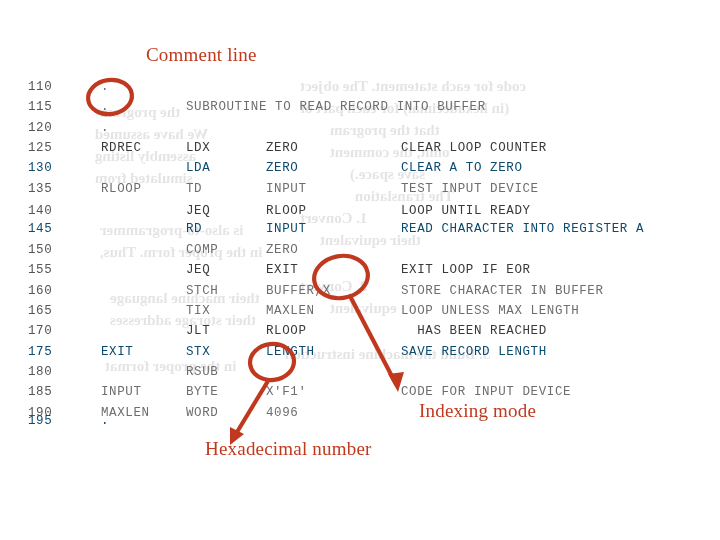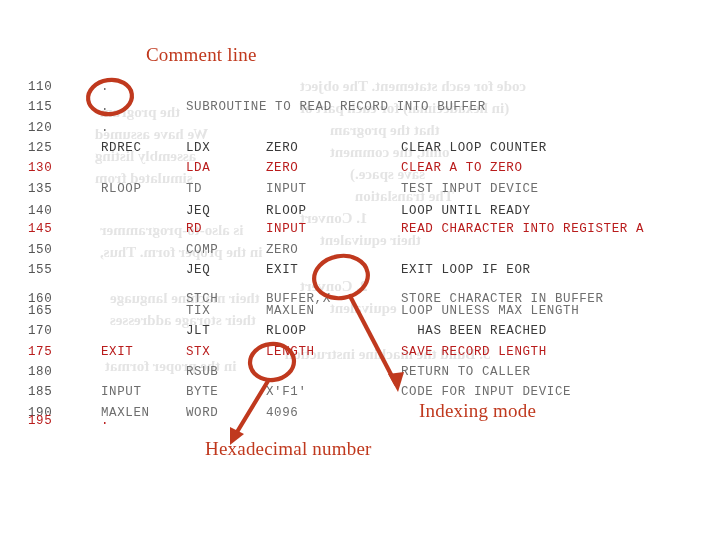--- a/index.html
+++ b/index.html
@@ -54,21 +54,21 @@
     letter-spacing: 0.6px;
     color: #3a3a3a;
     white-space: pre;
   }
   .col-lineno { position: absolute; left: 28px;  color: #555; }
   .col-label  { position: absolute; left: 101px; }
   .col-op     { position: absolute; left: 186px; }
   .col-operand{ position: absolute; left: 266px; }
   .col-comment{ position: absolute; left: 401px; }
   
-  .ink-light  { color: #b91c1c; }
+  .ink-light  { color: #0c4a6e; }
   .ink-mid    { color: #6e6e6e; }
 
   
   #annotations {
     position: absolute;
     left: 0; top: 0;
     width: 720px; height: 540px;
     z-index: 3;
   }
   .anno-label {
@@ -119,25 +119,25 @@
       <div class="code-row" style="top: 80px;"><span class="col-lineno">110</span><span class="col-label ink-mid">.</span><span class="col-op ink-mid"></span><span class="col-operand ink-mid"></span><span class="col-comment ink-mid"></span></div>
       <div class="code-row" style="top: 100.35px;"><span class="col-lineno">115</span><span class="col-label ink-mid">.</span><span class="col-op ink-mid">SUBROUTINE TO READ RECORD INTO BUFFER</span></div>
       <div class="code-row" style="top: 120.7px; text-align: right;"><span class="col-lineno">120</span><span class="col-label ink-mid">.</span><span class="col-op ink-mid"></span><span class="col-operand ink-mid"></span><span class="col-comment ink-mid"></span></div>
       <div class="code-row" style="top: 141.05px;"><span class="col-lineno">125</span><span class="col-label">RDREC</span><span class="col-op">LDX</span><span class="col-operand">ZERO</span><span class="col-comment">CLEAR LOOP COUNTER</span></div>
       <div class="code-row" style="top: 161.4px;"><span class="col-lineno ink-light">130</span><span class="col-label ink-light"></span><span class="col-op ink-light">LDA</span><span class="col-operand ink-light">ZERO</span><span class="col-comment ink-light">CLEAR A TO ZERO</span></div>
       <div class="code-row" style="top: 181.75px;"><span class="col-lineno">135</span><span class="col-label ink-mid">RLOOP</span><span class="col-op ink-mid">TD</span><span class="col-operand ink-mid">INPUT</span><span class="col-comment ink-mid">TEST INPUT DEVICE</span></div>
       <div class="code-row" style="top: 204px; padding-left: 20px;"><span class="col-lineno">140</span><span class="col-label"></span><span class="col-op">JEQ</span><span class="col-operand">RLOOP</span><span class="col-comment">LOOP UNTIL READY</span></div>
       <div class="code-row" style="top: 222.45px;"><span class="col-lineno ink-light">145</span><span class="col-label ink-light"></span><span class="col-op ink-light">RD</span><span class="col-operand ink-light">INPUT</span><span class="col-comment ink-light">READ CHARACTER INTO REGISTER A</span></div>
       <div class="code-row" style="top: 242.8px;"><span class="col-lineno">150</span><span class="col-label ink-mid"></span><span class="col-op ink-mid">COMP</span><span class="col-operand ink-mid">ZERO</span></div>
       <div class="code-row" style="top: 263.15px;"><span class="col-lineno">155</span><span class="col-label"></span><span class="col-op">JEQ</span><span class="col-operand">EXIT</span><span class="col-comment">EXIT LOOP IF EOR</span></div>
-      <div class="code-row" style="top: 283.5px; margin-top: 8px;"><span class="col-lineno">160</span><span class="col-label ink-mid"></span><span class="col-op ink-mid">STCH</span><span class="col-operand ink-mid">BUFFER,X</span><span class="col-comment ink-mid">STORE CHARACTER IN BUFFER</span></div>
+      <div class="code-row" style="top: 283.5px;"><span class="col-lineno">160</span><span class="col-label ink-mid"></span><span class="col-op ink-mid">STCH</span><span class="col-operand ink-mid">BUFFER,X</span><span class="col-comment ink-mid">STORE CHARACTER IN BUFFER</span></div>
       <div class="code-row" style="top: 303.85px;"><span class="col-lineno">165</span><span class="col-label ink-mid"></span><span class="col-op ink-mid">TIX</span><span class="col-operand ink-mid">MAXLEN</span><span class="col-comment ink-mid">LOOP UNLESS MAX LENGTH</span></div>
       <div class="code-row" style="top: 324.2px;"><span class="col-lineno">170</span><span class="col-label"></span><span class="col-op">JLT</span><span class="col-operand">RLOOP</span><span class="col-comment">  HAS BEEN REACHED</span></div>
       <div class="code-row" style="top: 344.55px;"><span class="col-lineno ink-light">175</span><span class="col-label ink-light">EXIT</span><span class="col-op ink-light">STX</span><span class="col-operand ink-light">LENGTH</span><span class="col-comment ink-light">SAVE RECORD LENGTH</span></div>
-      <div class="code-row" style="top: 364.9px; padding-left: 44px;"><span class="col-lineno">180</span><span class="col-label ink-mid"></span><span class="col-op ink-mid">RSUB</span><span class="col-operand ink-mid"></span><span class="col-comment ink-mid">RETURN TO CALLER</span></div>
+      <div class="code-row" style="top: 364.9px; padding-left: 44px;"><span class="col-lineno">180</span><span class="col-label ink-mid"></span><span class="col-op ink-mid">RSUB</span><span class="col-operand ink-mid"></span></div>
       <div class="code-row" style="top: 385.25px;"><span class="col-lineno">185</span><span class="col-label ink-mid">INPUT</span><span class="col-op ink-mid">BYTE</span><span class="col-operand ink-mid">X'F1'</span><span class="col-comment ink-mid">CODE FOR INPUT DEVICE</span></div>
       <div class="code-row" style="top: 405.6px;"><span class="col-lineno">190</span><span class="col-label ink-mid">MAXLEN</span><span class="col-op ink-mid">WORD</span><span class="col-operand ink-mid">4096</span><span class="col-comment ink-mid"></span></div>
       <div class="code-row" style="top: 414px;"><span class="col-lineno ink-light">195</span><span class="col-label ink-light">.</span><span class="col-op ink-light"></span><span class="col-operand ink-light"></span><span class="col-comment ink-light"></span></div>
     </div>
 
   <div id="annotations">
 
     <svg class="anno-svg" viewBox="0 0 720 540">
 
       <ellipse cx="110" cy="97" rx="22" ry="17" fill="none" stroke="#c0391e" stroke-width="4.2" transform="rotate(-8 110 97)"></ellipse>

